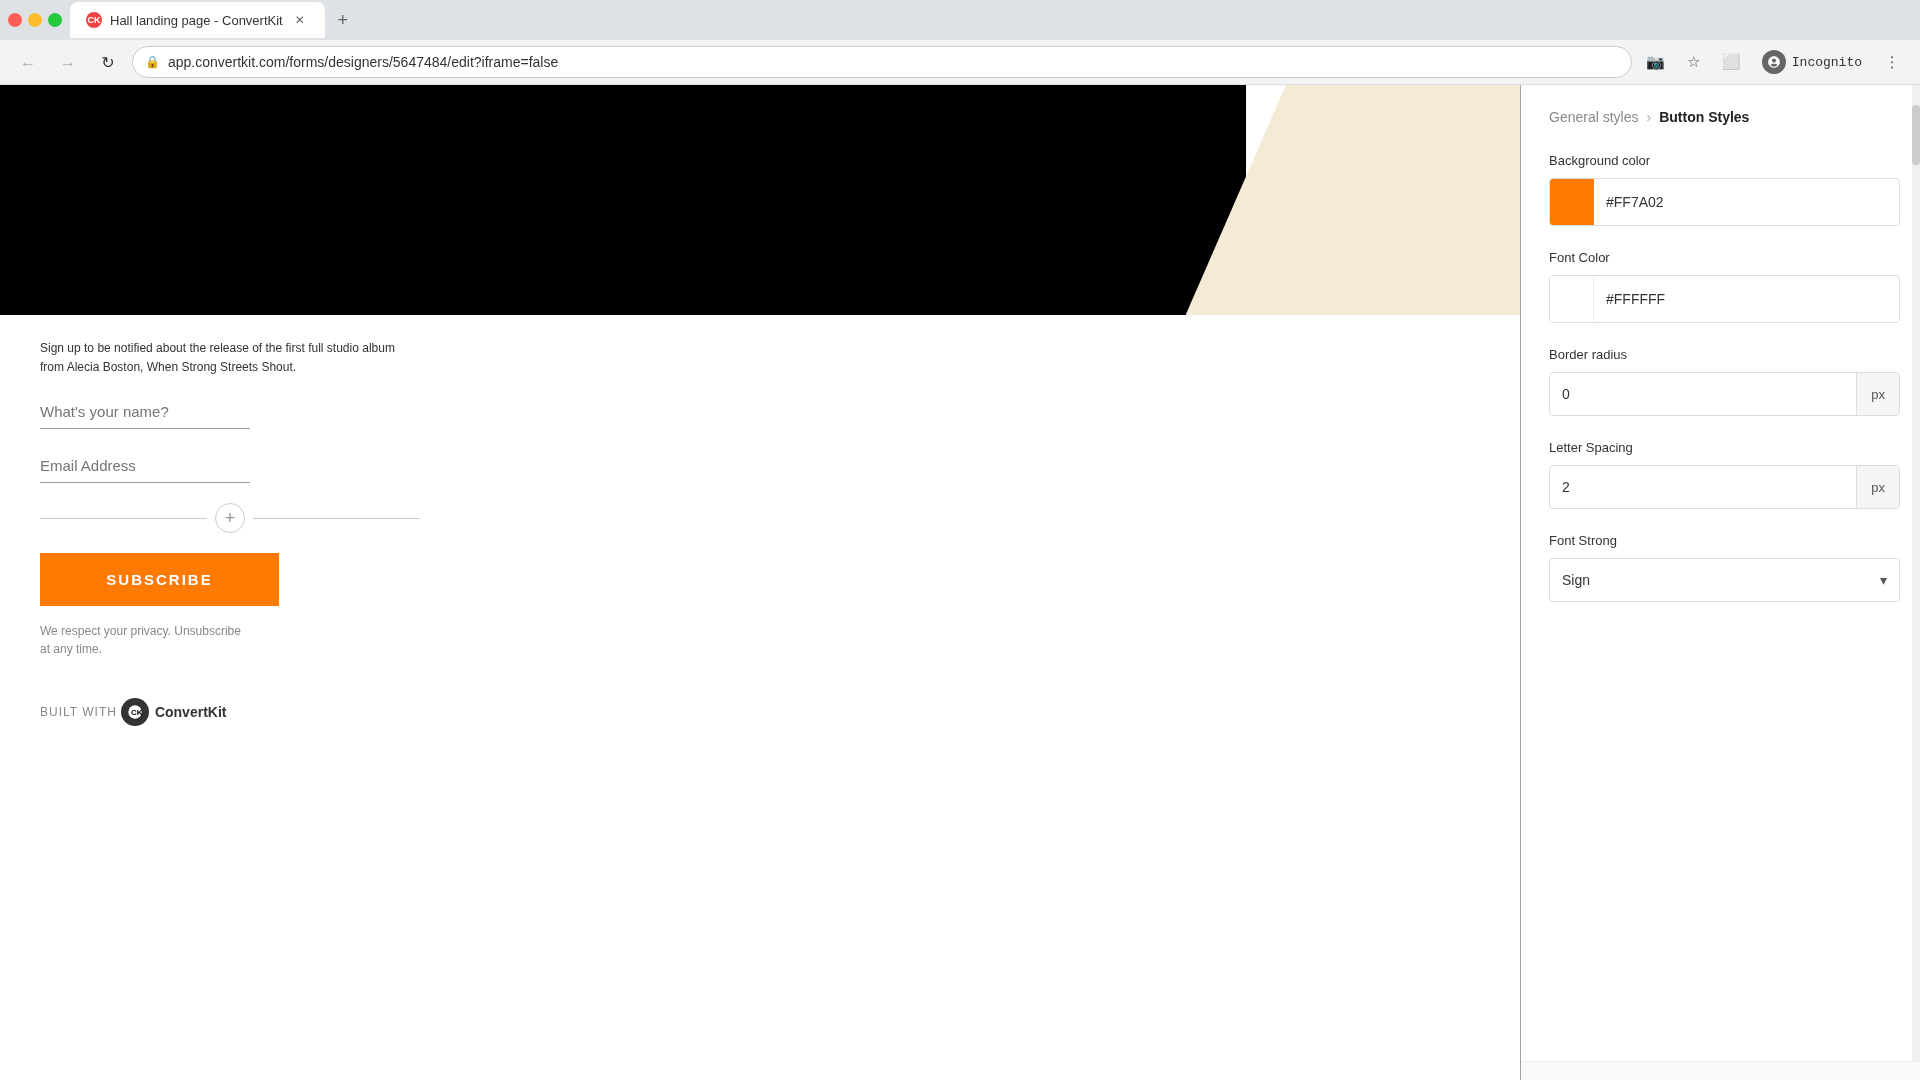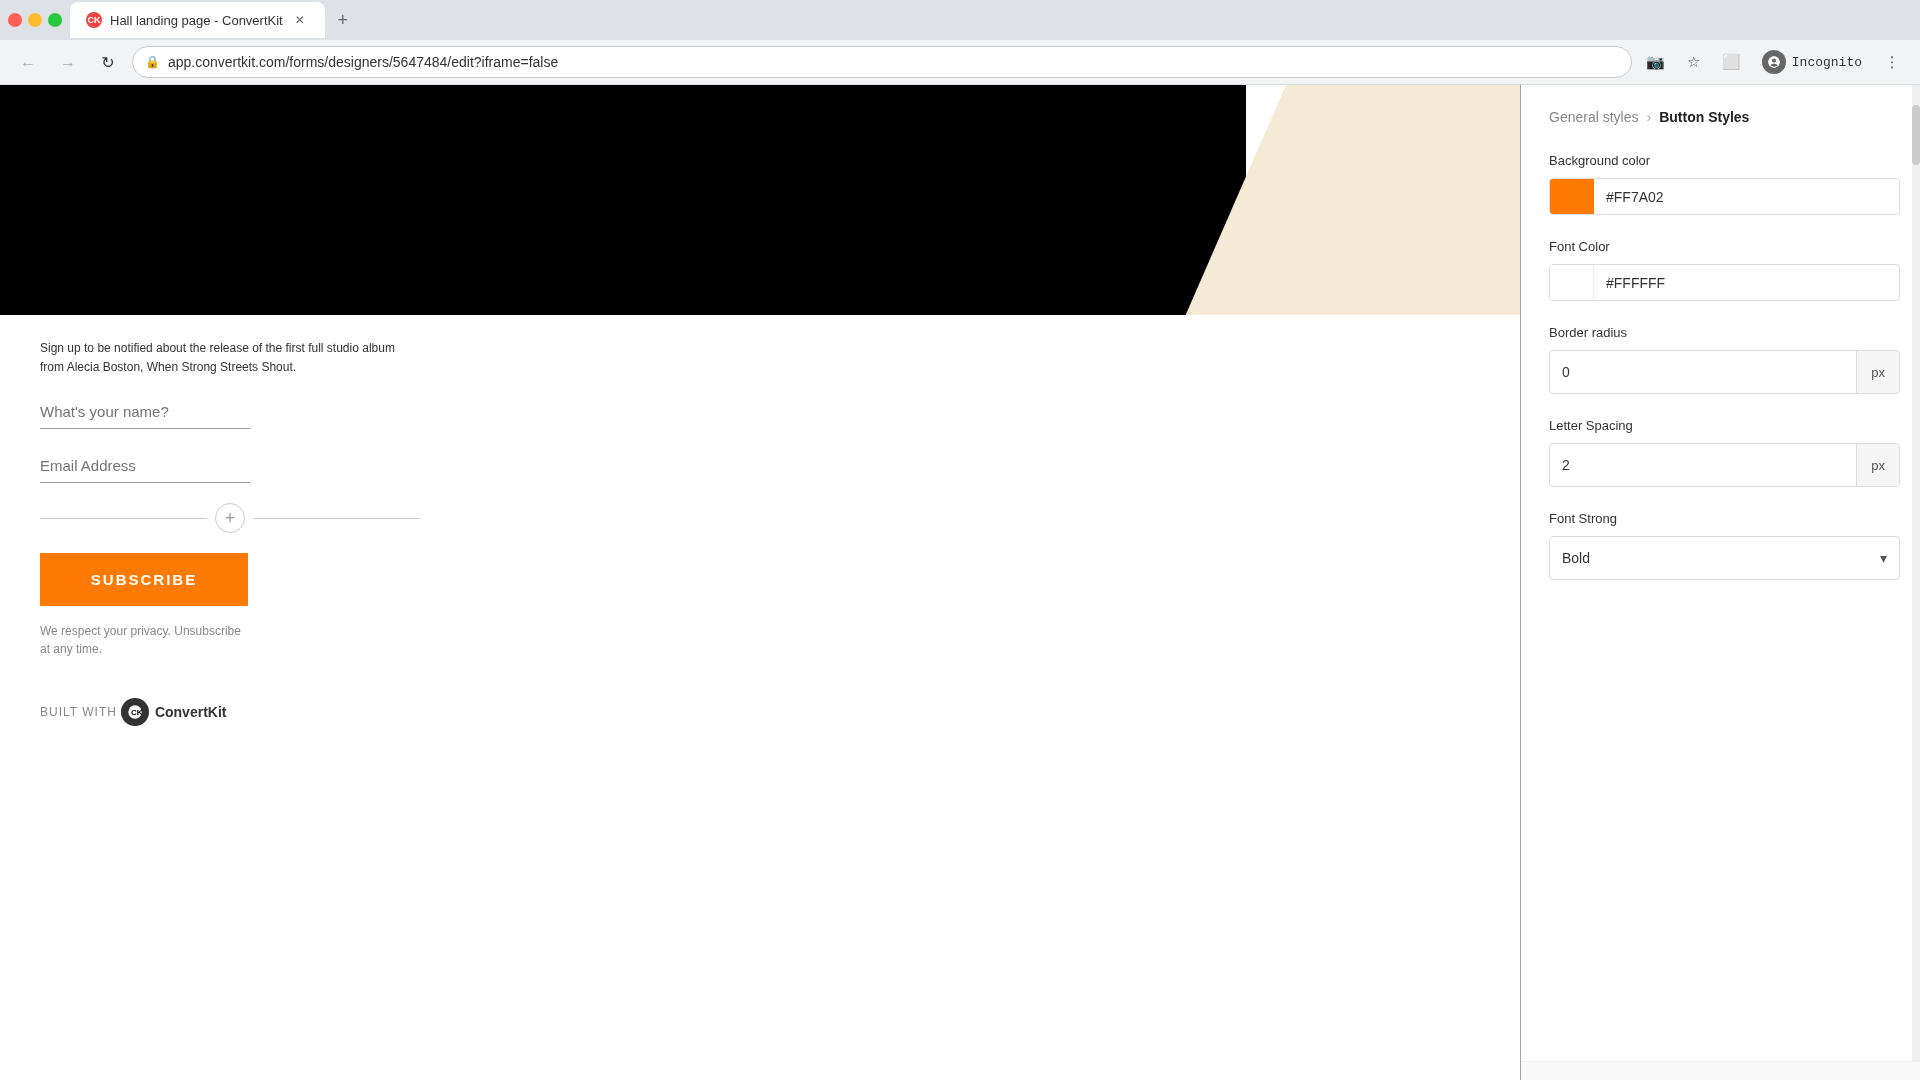--- a/index.html
+++ b/index.html
@@ -190,21 +190,21 @@
     .subscribe-btn {
       background: #FF7A02;
       color: #fff;
       border: none;
       padding: 18px 48px;
       font-size: 15px;
       font-weight: bold;
       letter-spacing: 2px;
       cursor: pointer;
       display: block;
-      width: 208px;
+      width: 239px;
       text-align: center;
       margin-bottom: 16px;
     }
 
     .privacy-text {
       font-size: 12px;
       color: #888;
       line-height: 1.5;
       max-width: 210px;
       margin-bottom: 40px;
@@ -288,21 +288,21 @@
       color: #333;
       margin-bottom: 10px;
     }
 
     .color-field {
       display: flex;
       align-items: center;
       border: 1px solid #ddd;
       border-radius: 4px;
       overflow: hidden;
-      height: 37px;
+      height: 48px;
     }
     .color-swatch {
       width: 44px; height: 100%;
       flex-shrink: 0;
     }
     .color-value {
       flex: 1;
       padding: 0 12px;
       font-size: 14px;
       color: #333;
@@ -496,21 +496,21 @@
         <div class="panel-label">Letter Spacing</div>
         <div class="input-with-unit">
           <input type="number" value="2" style="">
           <div class="unit-label">px</div>
         </div>
       </div>
 
       <div class="panel-section">
         <div class="panel-label">Font Strong</div>
         <div class="select-field">
-          <span class="select-value">Bold</span>
+          <span class="select-value">Sign</span>
           <span class="select-arrow">▾</span>
         </div>
       </div>
 
     </div>
 
     <div class="panel-scrollbar">
       <div class="panel-scrollbar-thumb"></div>
     </div>
 

